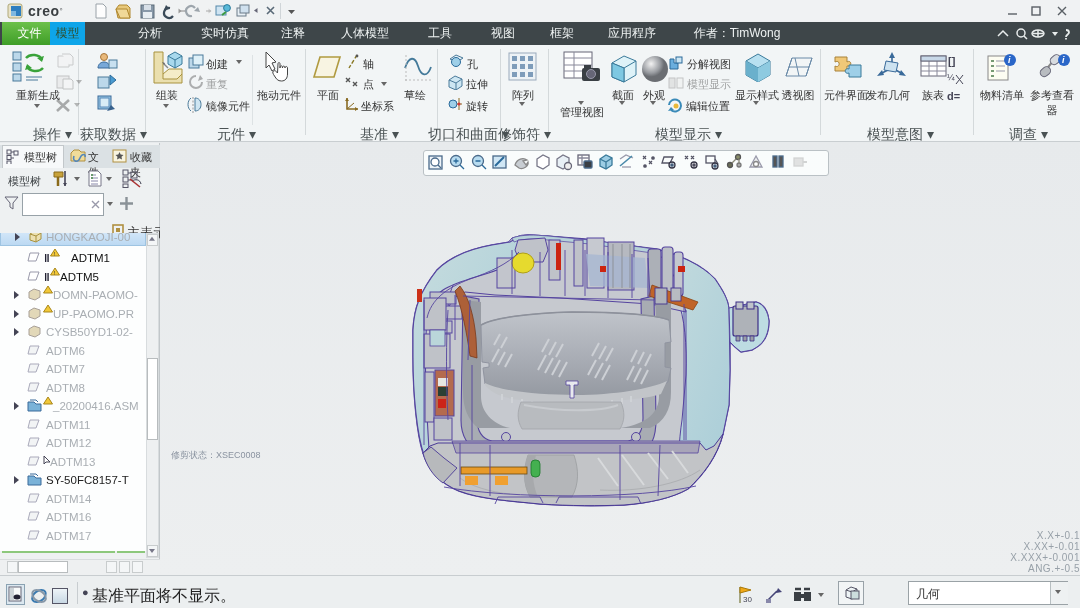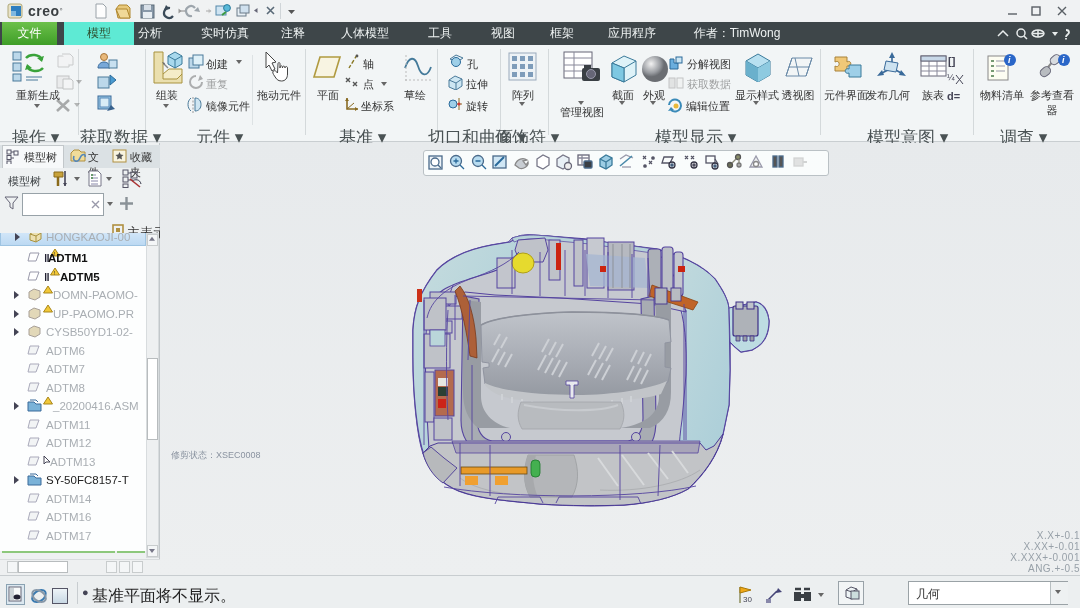--- a/index.html
+++ b/index.html
@@ -3,21 +3,21 @@
 html,body{margin:0;padding:0;width:1080px;height:608px;overflow:hidden;
 font-family:"Liberation Sans",sans-serif;}
 .ab{position:absolute}
 #page{position:relative;width:1080px;height:608px;background:#e7eaec}
 
 #titlebar{left:0;top:0;width:1080px;height:22px;background:#f0f2f3}
 #tabrow{left:0;top:22px;width:1080px;height:23px;background:#3e4649}
 .tab{position:absolute;top:0;height:23px;line-height:23px;color:#eef2f2;font-size:12px;text-align:center}
 #ribbon{left:0;top:45px;width:1080px;height:96px;background:#f2f5f6;border-bottom:1px solid #c9ced1}
 .gsep{position:absolute;top:4px;height:86px;width:1px;background:#d4d9db}
-.glab{position:absolute;top:81px;height:12px;font-size:17px;color:#4a5254;text-align:left;white-space:nowrap}
+.glab{position:absolute;top:81px;height:12px;font-size:14px;color:#4a5254;text-align:right;white-space:nowrap}
 .blab{position:absolute;font-size:11px;color:#333;text-align:center;white-space:nowrap}
 .dar{position:absolute;width:0;height:0;border-left:3.5px solid transparent;border-right:3.5px solid transparent;border-top:4px solid #666}
 .gray{filter:grayscale(1) opacity(.45)}
 
 #lpanel{left:0;top:143px;width:160px;height:432px;background:#eef1f2;border-right:1px solid #c2c7ca;box-sizing:border-box}
 
 #gfx{left:160px;top:143px;width:936px;height:432px;background:linear-gradient(#e7eaec,#edeff0)}
 
 #statusbar{left:0;top:575px;width:1080px;height:33px;background:#eceff0;border-top:1px solid #c8cdd0;box-sizing:border-box}
 .tol{position:absolute;right:16px;font-size:10px;color:#97a0a8;letter-spacing:.5px;white-space:nowrap}
@@ -76,21 +76,21 @@
   <path d="M196 7l3.5 4 3.5-4z" fill="#555"></path>
  </svg>
  <svg class="ab" style="left:1006px;top:4px" width="70" height="14" fill="none" stroke="#5a6065" stroke-width="1.4">
         <path d="M2 10h9"></path>
         <rect x="26" y="3" width="8" height="8"></rect>
         <path d="M52 3l8 8m0-8l-8 8"></path>
       </svg>
 </div>
 <div class="ab" id="tabrow">
  <div class="tab" style="left:2px;width:55px;background:linear-gradient(#6cc04a,#3f9e28);color:#fff">文件</div>
- <div class="tab" style="left:64px;width:70px;background:#5eead4;color:#2f4f30">模型</div>
+ <div class="tab" style="left:50px;width:35px;background:#0ea5e9;color:#2f4f30">模型</div>
  <div class="tab" style="left:122px;width:56px">分析</div>
  <div class="tab" style="left:186px;width:78px">实时仿真</div>
  <div class="tab" style="left:266px;width:54px">注释</div>
  <div class="tab" style="left:326px;width:78px">人体模型</div>
  <div class="tab" style="left:412px;width:56px">工具</div>
  <div class="tab" style="left:475px;width:56px">视图</div>
  <div class="tab" style="left:534px;width:56px">框架</div>
  <div class="tab" style="left:596px;width:72px">应用程序</div>
  <div class="tab" style="left:684px;width:106px">作者：TimWong</div>
  <svg class="ab" style="left:994px;top:4px" width="86" height="16" fill="none" stroke="#e8ecec" stroke-width="1.5">
@@ -291,21 +291,21 @@
  <div class="dar" style="left:650px;top:56px"></div>
  <svg class="ab" style="left:668px;top:11px" width="16" height="15">
         <path d="M2 13V3h4v4h4v6z" fill="#6aaede" stroke="#2a6a9a"></path>
         <rect x="8" y="1" width="6" height="6" fill="#cde6f4" stroke="#2a6a9a"></rect>
       </svg>
  <div class="blab" style="left:687px;top:12px">分解视图</div>
  <svg class="ab gray" style="left:668px;top:31px" width="16" height="14">
         <rect x="1" y="2" width="6" height="10" fill="#ccc" stroke="#888"></rect>
         <rect x="9" y="2" width="6" height="10" fill="#eee" stroke="#888"></rect>
       </svg>
- <div class="blab gray" style="left:687px;top:32px">获取数据</div>
+ <div class="blab gray" style="left:687px;top:32px">模型显示</div>
  <svg class="ab" style="left:666px;top:52px" width="18" height="17">
         <path d="M3 8 a6 6 0 1 1 2 5" fill="none" stroke="#3a8ab8" stroke-width="2"></path>
         <path d="M2 14l3-4 3 3z" fill="#3a8ab8"></path>
         <circle cx="10" cy="9" r="2.5" fill="#e8b83a"></circle>
       </svg>
  <div class="blab" style="left:686px;top:54px">编辑位置</div>
  <svg class="ab" style="left:742px;top:7px" width="32" height="30">
         <path d="M4 9l12-7 12 7v14l-12 7-12-7z" fill="#b8e0f0" stroke="#3a7a9a"></path>
         <path d="M4 9l12 7 12-7M16 16v14" fill="none" stroke="#3a7a9a"></path>
         <path d="M16 16l12-7v14l-12 7z" fill="#8ecae0"></path>
@@ -439,32 +439,32 @@
         </div>
   <div class="trow" style="top:16px">
           <svg class="tic" style="left:27px">
             <path d="M3 3h9l-3 8H1z" fill="#fff" stroke="#99a"></path>
           </svg>
           <b class="ttx" style="left:44px;color:#223">‖</b>
           <svg class="twn" style="left:50px">
             <path d="M5 1l4.5 7h-9z" fill="#f2c838" stroke="#a8861a"></path>
             <text x="3.6" y="8" font-size="6" fill="#333">!</text>
           </svg>
-          <span class="ttx" style="left:48px;font-weight:bold;color:#111">ADTM1</span>
+          <span class="ttx" style="left:71px;font-weight:normal;color:#111">ADTM1</span>
         </div>
   <div class="trow" style="top:34.5px">
           <svg class="tic" style="left:27px">
             <path d="M3 3h9l-3 8H1z" fill="#fff" stroke="#99a"></path>
           </svg>
           <b class="ttx" style="left:44px;color:#223">‖</b>
           <svg class="twn" style="left:50px">
             <path d="M5 1l4.5 7h-9z" fill="#f2c838" stroke="#a8861a"></path>
             <text x="3.6" y="8" font-size="6" fill="#333">!</text>
           </svg>
-          <span class="ttx" style="left:60px;font-weight:bold;color:#111">ADTM5</span>
+          <span class="ttx" style="left:60px;font-weight:normal;color:#111">ADTM5</span>
         </div>
   <div class="trow" style="top:53px">
           <svg class="tar" style="left:13px">
             <path d="M1 1l5 4-5 4z" fill="#445"></path>
           </svg>
           <svg class="tic" style="left:27px">
             <path d="M2 5l5-3 6 2v6l-5 3-6-2z" fill="#e2d8b8" stroke="#a8a098"></path>
           </svg>
           <svg class="twn" style="left:43px">
             <path d="M5 1l4.5 7h-9z" fill="#f2c838" stroke="#a8861a"></path>

